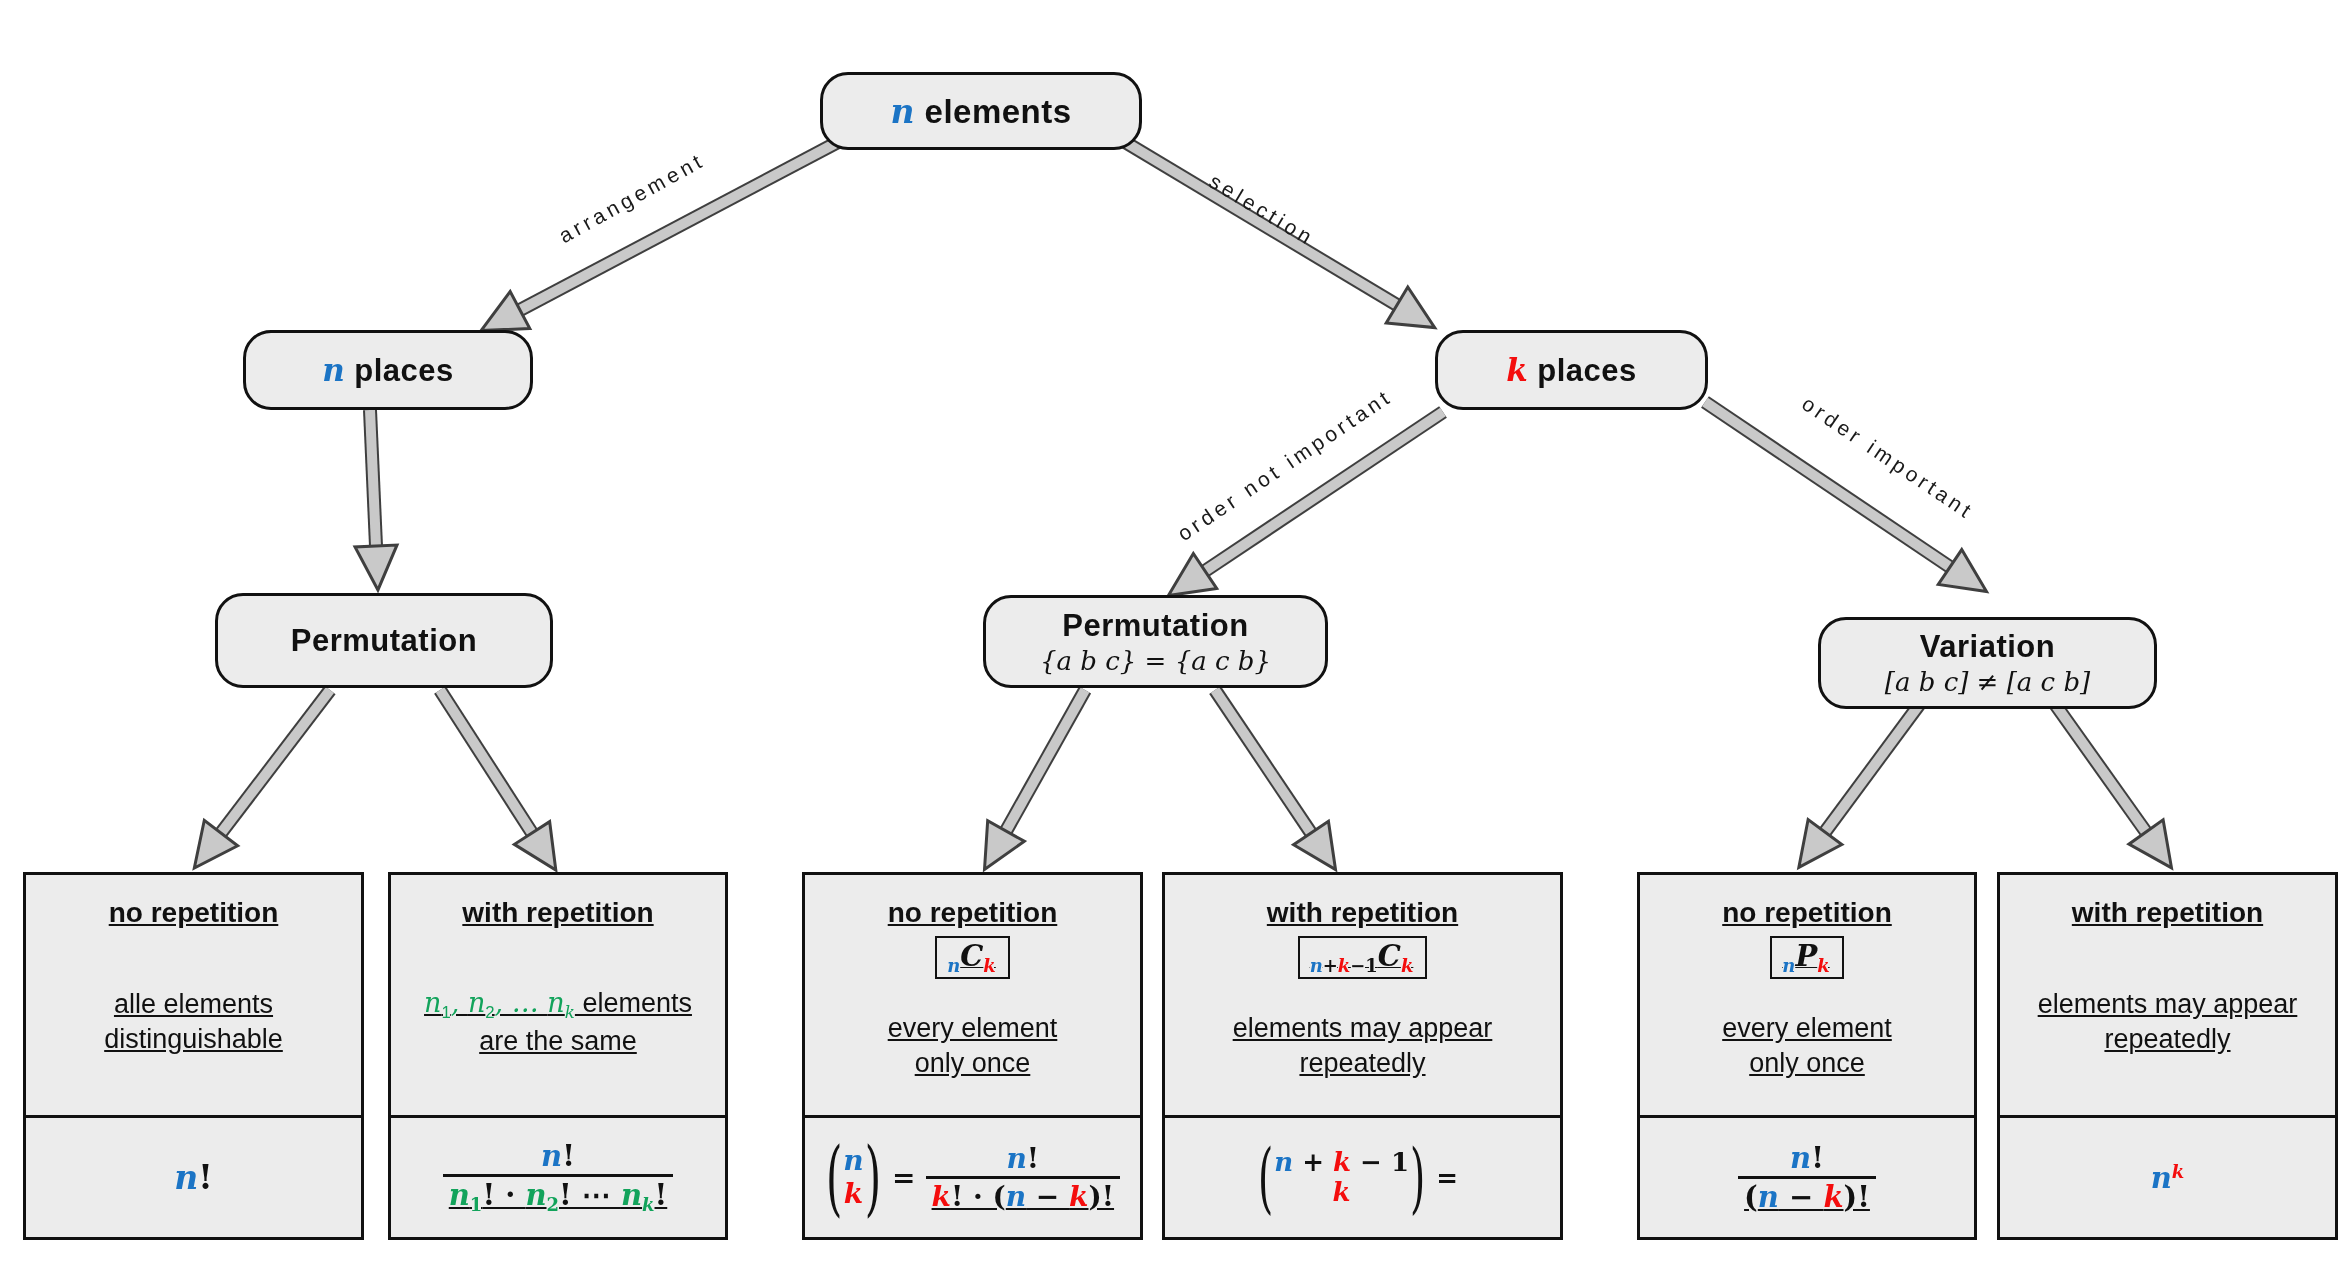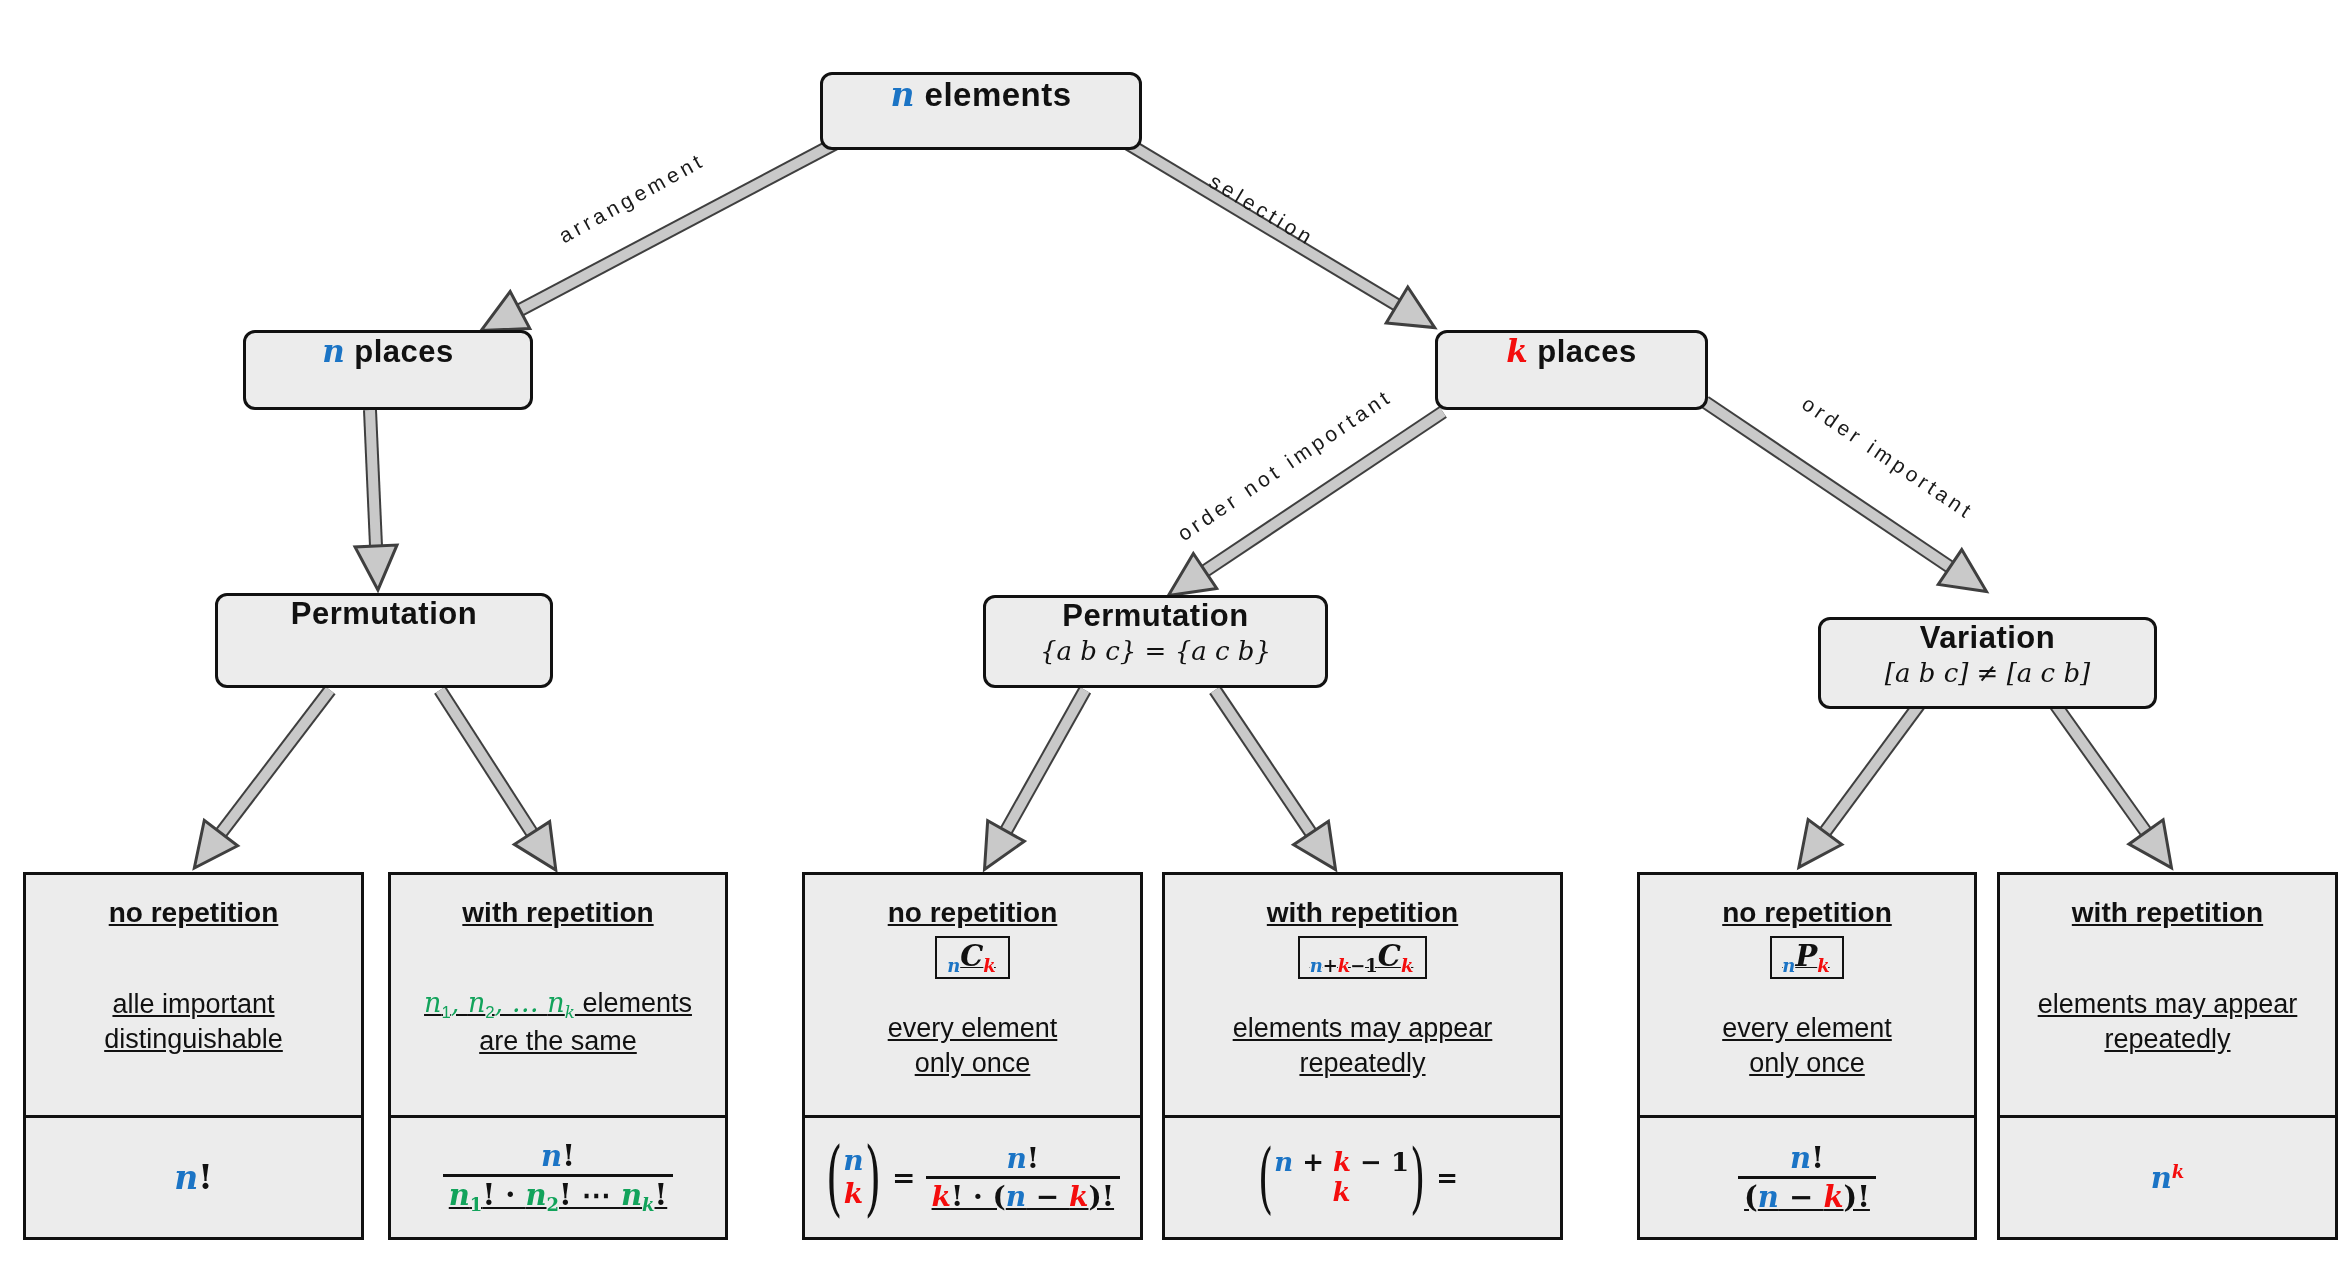--- a/index.html
+++ b/index.html
@@ -3,22 +3,22 @@
 <meta charset="utf-8">
 <style>
   html,body { margin:0; padding:0; background:#ffffff; }
   .canvas { position:relative; width:2349px; height:1281px; background:#ffffff;
             font-family:"Liberation Sans", sans-serif; color:#111; overflow:hidden; }
   svg.edges { position:absolute; left:0; top:0; z-index:0; }
   .sd { stroke:var(--c-arrow_edge,#3f3f3f); stroke-width:14; }
   .sg { stroke:var(--c-arrow_fill,#c9c9c9); stroke-width:10; }
 
   .node { position:absolute; z-index:2; box-sizing:border-box;
-          background:var(--c-box_fill,#ececec); border:3.5px solid #111; border-radius:12px;
-          display:flex; flex-direction:column; align-items:center; justify-content:flex-start; }
+          background:var(--c-box_fill,#ececec); border:3.5px solid #111; border-radius:28px;
+          display:flex; flex-direction:column; align-items:center; justify-content:center; }
   .node-title { font-size:31px; font-weight:bold; letter-spacing:0.5px; }
   .node-title-lg { font-size:33px; font-weight:bold; }
   .node-sub { font-family:"DejaVu Serif", serif; font-style:italic; font-size:26px;
               font-weight:400; margin-top:2px; }
 
   .edge-label { position:absolute; z-index:1; font-size:21px; letter-spacing:4px;
                 color:#1a1a1a; white-space:nowrap;
                 transform:translate(-50%,-50%) rotate(var(--rot,0deg)); }
 
   .leaf { position:absolute; top:872px; height:368px; z-index:2; box-sizing:border-box;
@@ -135,21 +135,21 @@
   </div>
 
   <div class="node" style="left:1818px;top:617px;width:339px;height:92px">
     <div class="node-title">Variation</div>
     <div class="node-sub">[a b c] ≠ [a c b]</div>
   </div>
 
   <div class="leaf" style="left:23px;width:341px">
     <div class="leaf-top">
       <div class="leaf-title">no repetition</div>
-      <div class="leaf-desc">alle important
+      <div class="leaf-desc">alle elements
 distinguishable</div>
     </div>
     <div class="leaf-bottom">
       <div class="formula f33">
         <span><span class="mvar" style="color: rgb(27, 116, 197);">n</span><span>!</span></span>
       </div>
     </div>
   </div>
 
   <div class="leaf" style="left:388px;width:340px">

